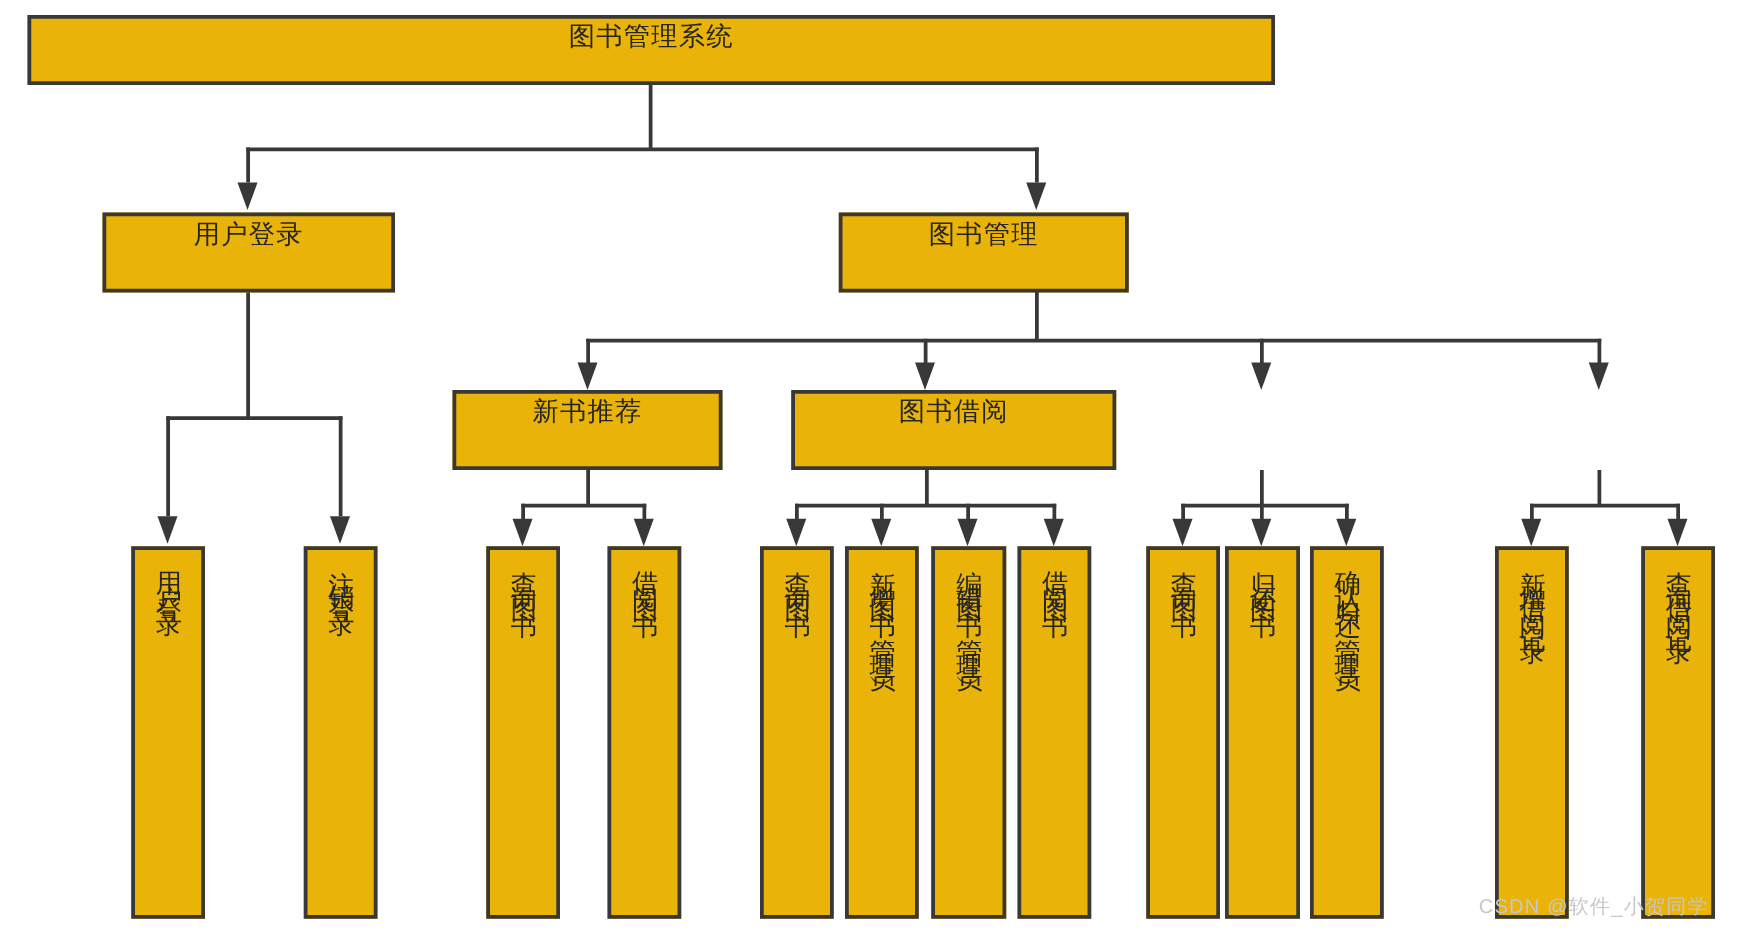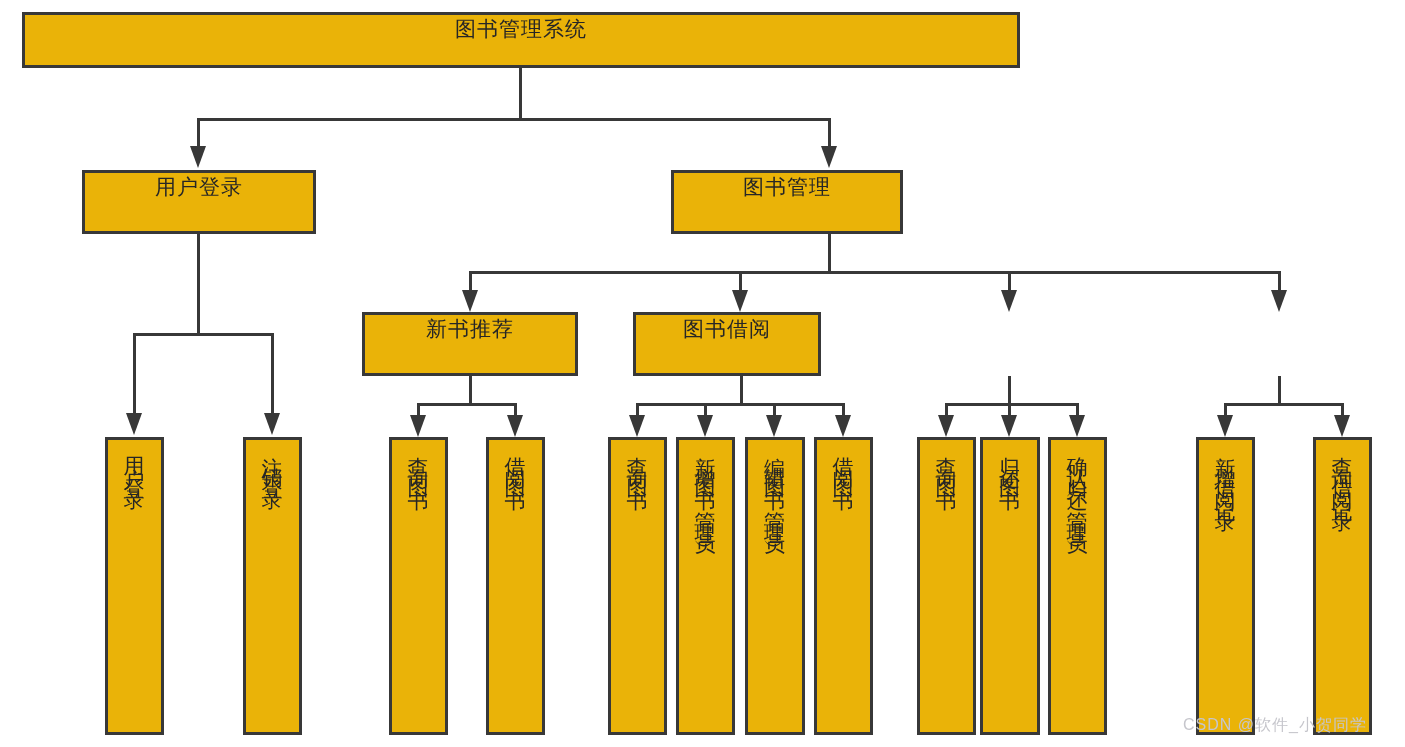--- a/index.html
+++ b/index.html
@@ -73,21 +73,21 @@
   <div class="box" style="left:82px; top:170px; width:234px; height:64px">
     <span class="hlabel">用户登录</span>
   </div>
   <div class="box" style="left:671px; top:170px; width:232px; height:64px">
     <span class="hlabel">图书管理</span>
   </div>
 
   <div class="box" style="left:362px; top:312px; width:216px; height:64px">
     <span class="hlabel">新书推荐</span>
   </div>
-  <div class="box" style="left:633px; top:312px; width:188px; height:64px">
+  <div class="box" style="left:633px; top:312px; width:260px; height:64px">
     <span class="hlabel">图书借阅</span>
   </div>
 
   <div class="box" style="left:105px; top:437px; width:59px; height:298px">
     <span class="vlabel">用户登录</span>
   </div>
   <div class="box" style="left:243px; top:437px; width:59px; height:298px">
     <span class="vlabel">注销登录</span>
   </div>
 

